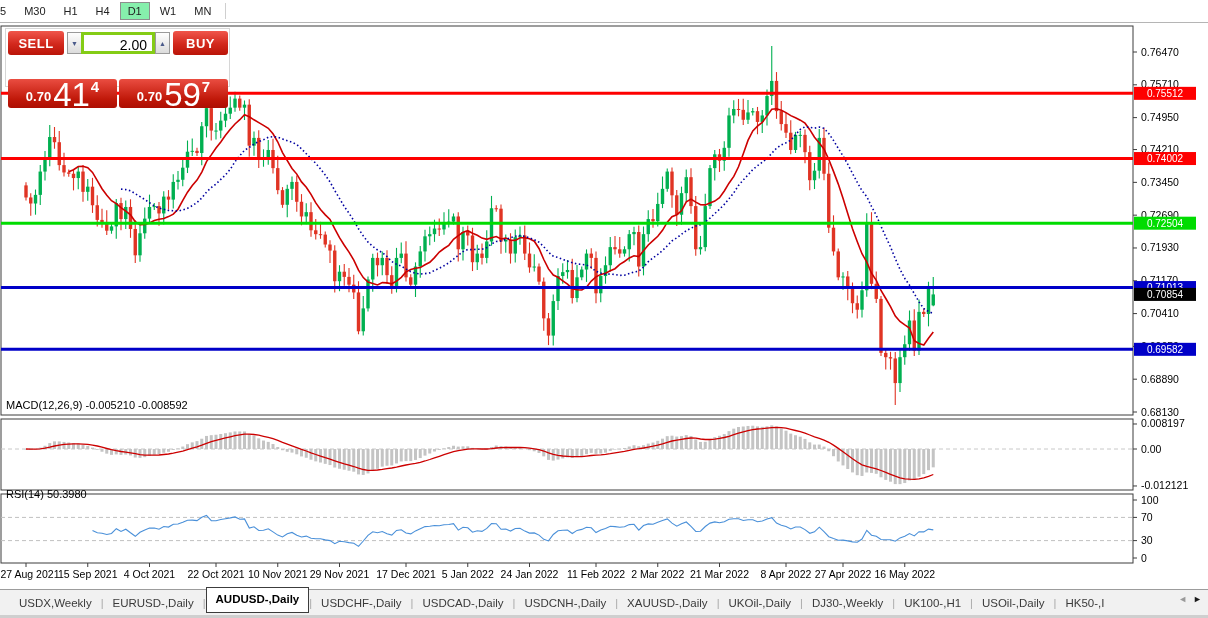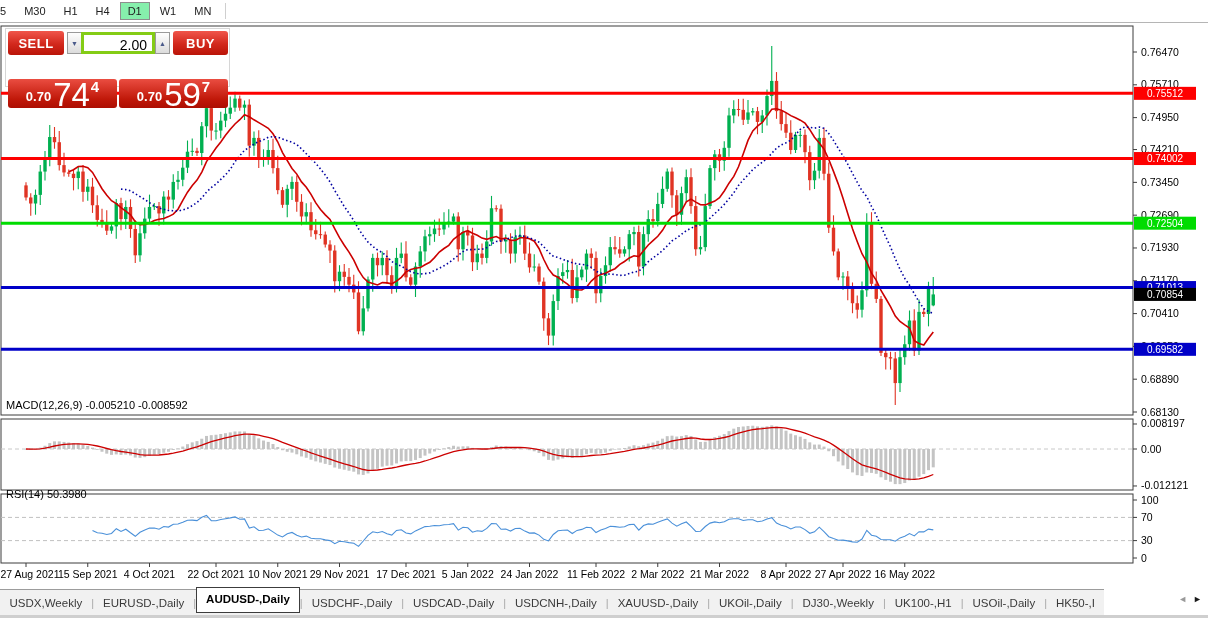--- a/index.html
+++ b/index.html
@@ -39,23 +39,23 @@
   .price-tile .pfx{font-size:13px;font-weight:bold;margin:0 2px 4px 0;}
   .price-tile .big{font-size:33px;line-height:27px;font-weight:400;}
   .price-tile .sup{font-size:15px;font-weight:bold;margin:0 0 13px 1px;}
   
   .pane-label{position:absolute;left:6px;font-size:11px;color:#000;white-space:nowrap;}
   #macd-label{top:399px;}
   #rsi-label{top:488px;}
   
   #chart-svg{position:absolute;left:0;top:0;}
   
-  #tabbar{position:absolute;left:0;top:589px;width:1104px;height:26px;background:#f1f1f1;
+  #tabbar{position:absolute;left:0;top:589px;width:1208px;height:26px;background:#f1f1f1;
           border-top:1px solid #9c9c9c;display:flex;align-items:center;padding-left:10px;
-          box-sizing:border-box;justify-content:flex-end;}
+          box-sizing:border-box;}
   .tab{font-size:11.5px;color:#3a3a3a;padding:4px 9px;white-space:nowrap;cursor:default;}
   .tab.active{background:#fff;border:1px solid #3c3c3c;font-weight:bold;color:#000;
               margin-top:-6px;padding:5px 9px 7px;}
   .tab-sep{color:#a8a8a8;font-size:11px;}
   #tab-scroll{position:absolute;right:6px;top:594px;font-size:9px;}
   #tab-scroll .sl{color:#9a9a9a;margin-right:6px;}
   #tab-scroll .sr{color:#1a1a1a;}
   #bottom-strip{position:absolute;left:0;top:615px;width:1208px;height:3px;background:#cfcfcf;}
 </style>
 </head>
@@ -787,21 +787,21 @@
     <div id="vol-down" class="spin-btn">
         <span>▼</span>
       </div>
     <div id="vol-box">2.00</div>
     <div id="vol-up" class="spin-btn">
         <span>▲</span>
       </div>
     <div id="buy-btn" class="redbtn">BUY</div>
     <div id="sell-tile" class="price-tile">
       <span class="pfx">0.70</span>
-      <span class="big">74</span>
+      <span class="big">41</span>
       <span class="sup">4</span>
     </div>
     <div id="buy-tile" class="price-tile">
       <span class="pfx">0.70</span>
       <span class="big">59</span>
       <span class="sup">7</span>
     </div>
   </div>
 
   <div id="macd-label" class="pane-label">MACD(12,26,9) -0.005210 -0.008592</div>

